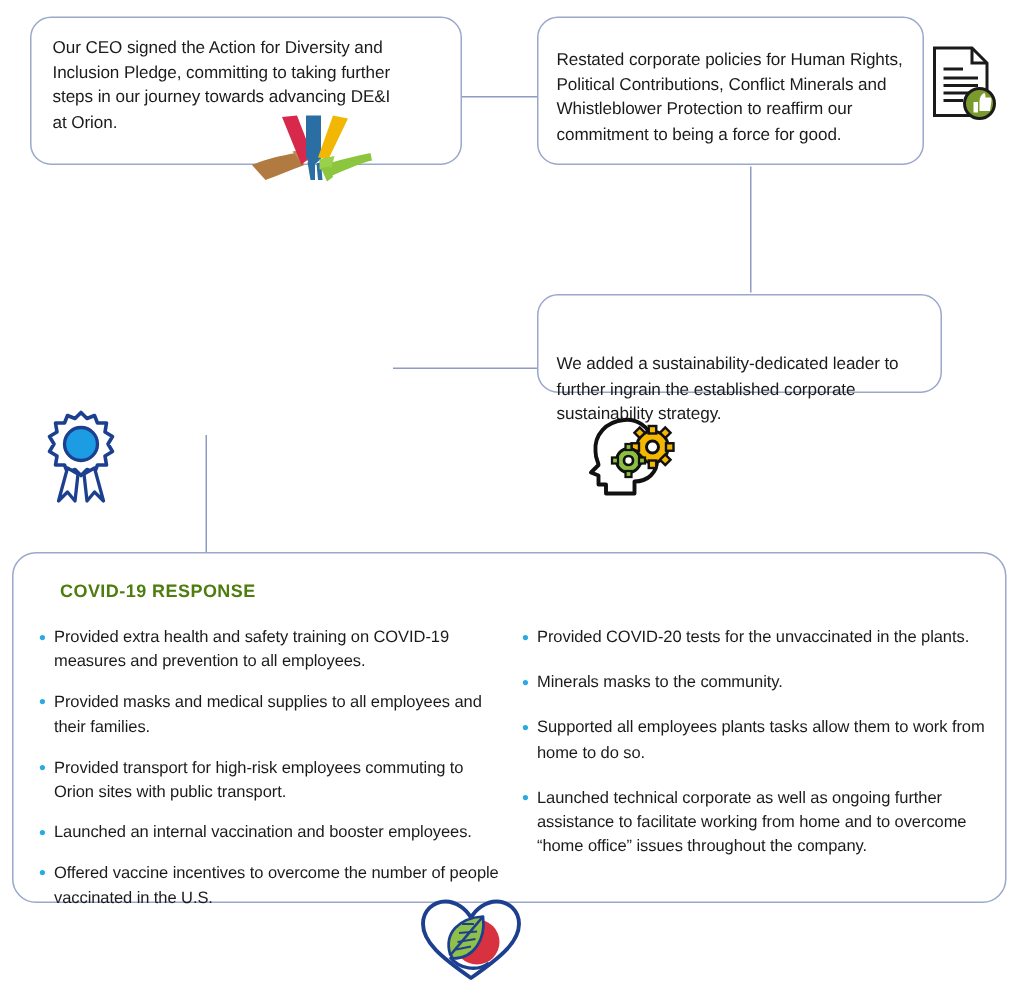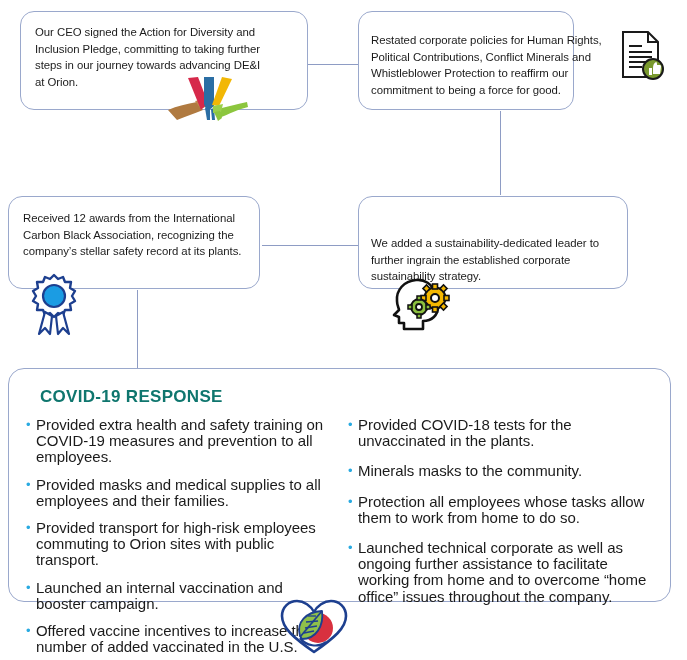--- a/index.html
+++ b/index.html
@@ -34,27 +34,27 @@
     color: #1b1b1b;
     font-size: 11.4px;
     line-height: 16.5px;
     letter-spacing: -0.05px;
   }
 
   
   #box-ceo        { left: 20px;   top: 11px;  width: 288px; height: 99px; }
   #box-ceo .box-text   { left: 14px; top: 12px; width: 228px; }
 
-  #box-policies   { left: 358px; top: 11px;  width: 216px; height: 99px; }
+  #box-policies   { left: 358px; top: 11px;  width: 258px; height: 99px; }
   #box-policies .box-text { left: 12px; top: 20px; width: 238px; }
 
   #box-awards     { left: 8px;   top: 196px; width: 252px; height: 93px; }
   #box-awards .box-text { left: 14px; top: 13px; width: 226px; }
 
-  #box-sustain    { left: 358px; top: 196px; width: 270px; height: 93px; }
+  #box-sustain    { left: 358px; top: 196px; width: 270px; height: 66px; }
   #box-sustain .box-text { left: 12px; top: 38px; width: 252px; }
 
   #box-covid      { left: 8px;   top: 368px; width: 663px; height: 234px; border-radius: 16px; }
 
   
   .conn {
     position: absolute;
     background: #8e9cc4;
   }
   .conn-h { height: 1px; }
@@ -63,24 +63,24 @@
   #conn-top-h      { left: 262px; top: 64px;  width: 96px; }
   #conn-mid-h      { left: 262px; top: 245px; width: 96px; }
   #conn-right-v    { left: 500px; top: 111px; height: 84px; }
   #conn-left-v     { left: 137px; top: 290px; height: 78px; }
 
   
   #covid-title {
     position: absolute;
     left: 31px;
     top: 18px;
-    font-size: 17px;
+    font-size: 12px;
     font-weight: bold;
     letter-spacing: 0.3px;
-    color: #0f766e;
+    color: #4d7c0f;
   }
   .covid-cols {
     position: absolute;
     left: 16px;
     top: 48px;
     width: 632px;
     display: flex;
     gap: 12px;
   }
   .covid-col { width: 310px; }
@@ -94,21 +94,21 @@
     width: 10px;
     flex: 0 0 10px;
     color: #29aae1;
     font-size: 13px;
     line-height: 16px;
     text-align: left;
     padding-left: 1px;
   }
   .bullet-text {
     flex: 1;
-    font-size: 15px;
+    font-size: 11px;
     line-height: 16.2px;
     color: #1b1b1b;
     letter-spacing: -0.05px;
   }
   .col-right .bullet-row { margin-bottom: 14px; }
 
   
   .icon { position: absolute; }
   #icon-hands   { left: 167px; top: 76px;  width: 82px; height: 46px; }
   #icon-doc     { left: 620px; top: 30px;  width: 46px; height: 52px; }
@@ -127,23 +127,20 @@
   <div class="conn conn-v" id="conn-left-v"></div>
 
   <div class="box" id="box-ceo">
     <div class="box-text">Our CEO signed the Action for Diversity and Inclusion Pledge, committing to taking further steps in our journey towards advancing DE&amp;I at Orion.</div>
   </div>
 
   <div class="box" id="box-policies">
     <div class="box-text">Restated corporate policies for Human Rights, Political Contributions, Conflict Minerals and Whistleblower Protection to reaffirm our commitment to being a force for good.</div>
   </div>
 
-  <div class="box" id="box-awards">
-    <div class="box-text">Received 12 awards from the International Carbon Black Association, recognizing the company’s stellar safety record at its plants.</div>
-  </div>
 
   <div class="box" id="box-sustain">
     <div class="box-text">We added a sustainability-dedicated leader to further ingrain the established corporate sustainability strategy.</div>
   </div>
 
   <div class="box" id="box-covid">
     <div id="covid-title">COVID-19 RESPONSE</div>
 
     <div class="covid-cols">
       <div class="covid-col col-left">
@@ -154,40 +151,40 @@
         <div class="bullet-row">
           <div class="bullet-dot">•</div>
           <div class="bullet-text">Provided masks and medical supplies to all employees and their families.</div>
         </div>
         <div class="bullet-row">
           <div class="bullet-dot">•</div>
           <div class="bullet-text">Provided transport for high-risk employees commuting to Orion sites with public transport.</div>
         </div>
         <div class="bullet-row">
           <div class="bullet-dot">•</div>
-          <div class="bullet-text">Launched an internal vaccination and booster campaign.</div>
-        </div>
-        <div class="bullet-row">
-          <div class="bullet-dot">•</div>
-          <div class="bullet-text">Offered vaccine incentives to increase the number of added vaccinated in the U.S.</div>
+          <div class="bullet-text">Launched an internal vaccination and booster employees.</div>
+        </div>
+        <div class="bullet-row">
+          <div class="bullet-dot">•</div>
+          <div class="bullet-text">Offered vaccine incentives to overcome the number of people vaccinated in the U.S.</div>
         </div>
       </div>
 
       <div class="covid-col col-right">
         <div class="bullet-row">
           <div class="bullet-dot">•</div>
-          <div class="bullet-text">Provided COVID-18 tests for the unvaccinated in the plants.</div>
+          <div class="bullet-text">Provided COVID-20 tests for the unvaccinated in the plants.</div>
         </div>
         <div class="bullet-row">
           <div class="bullet-dot">•</div>
           <div class="bullet-text">Minerals masks to the community.</div>
         </div>
         <div class="bullet-row">
           <div class="bullet-dot">•</div>
-          <div class="bullet-text">Protection all employees whose tasks allow them to work from home to do so.</div>
+          <div class="bullet-text">Supported all employees plants tasks allow them to work from home to do so.</div>
         </div>
         <div class="bullet-row">
           <div class="bullet-dot">•</div>
           <div class="bullet-text">Launched technical corporate as well as ongoing further assistance to facilitate working from home and to overcome “home office” issues throughout the company.</div>
         </div>
       </div>
     </div>
   </div>
 
   <div class="icon" id="icon-hands">

